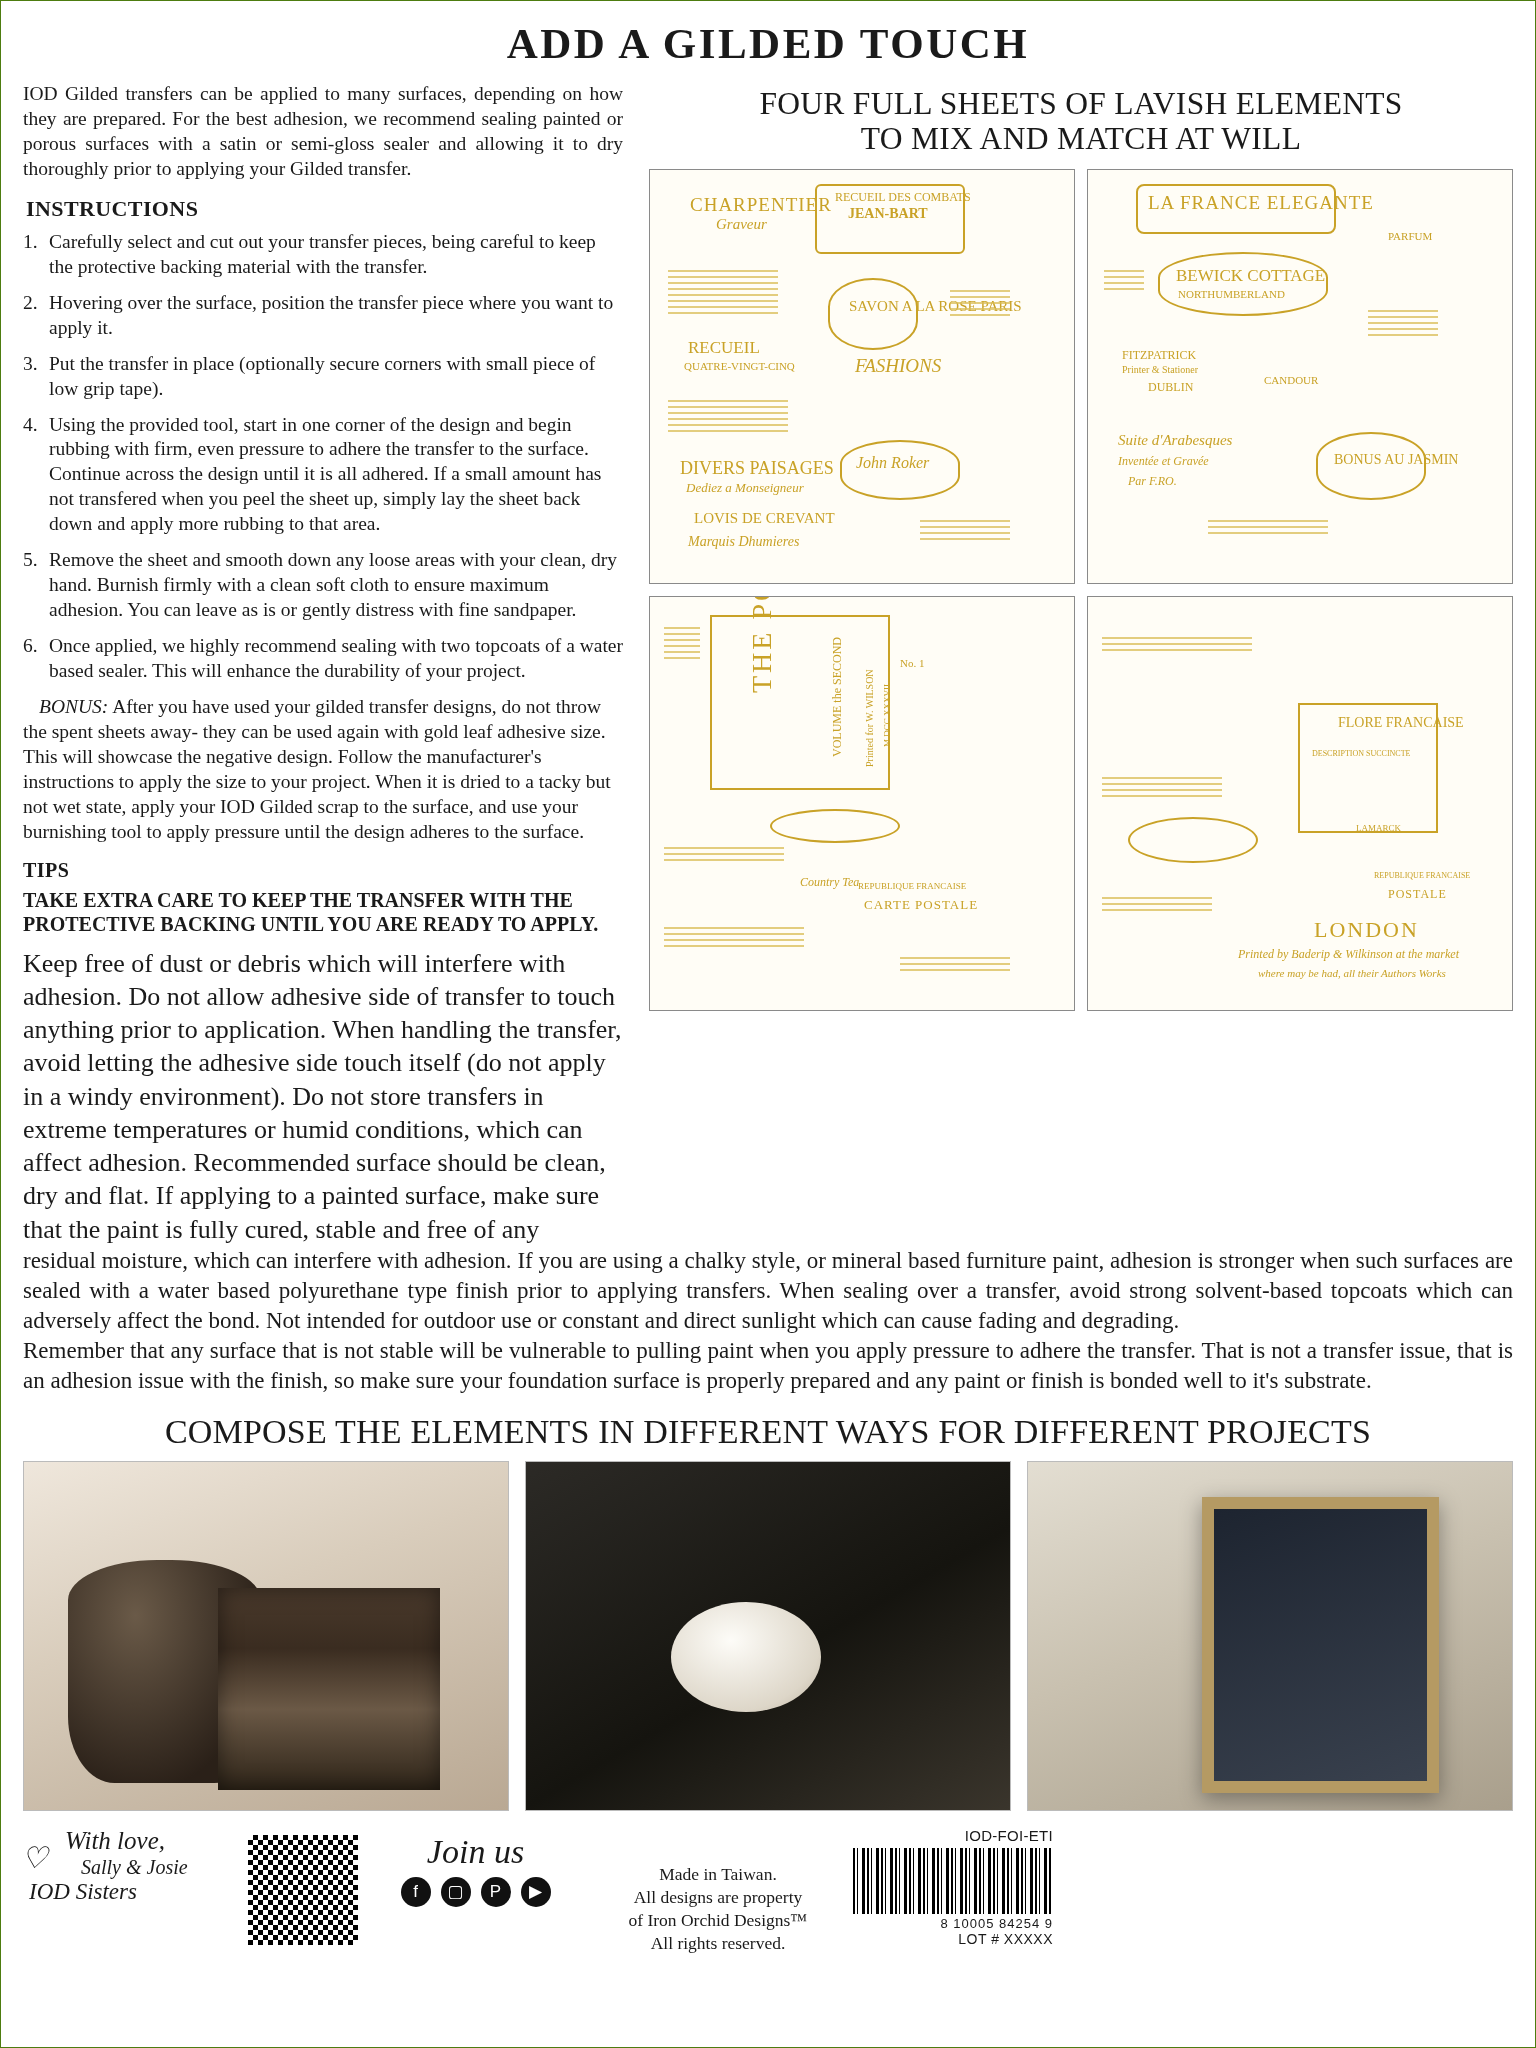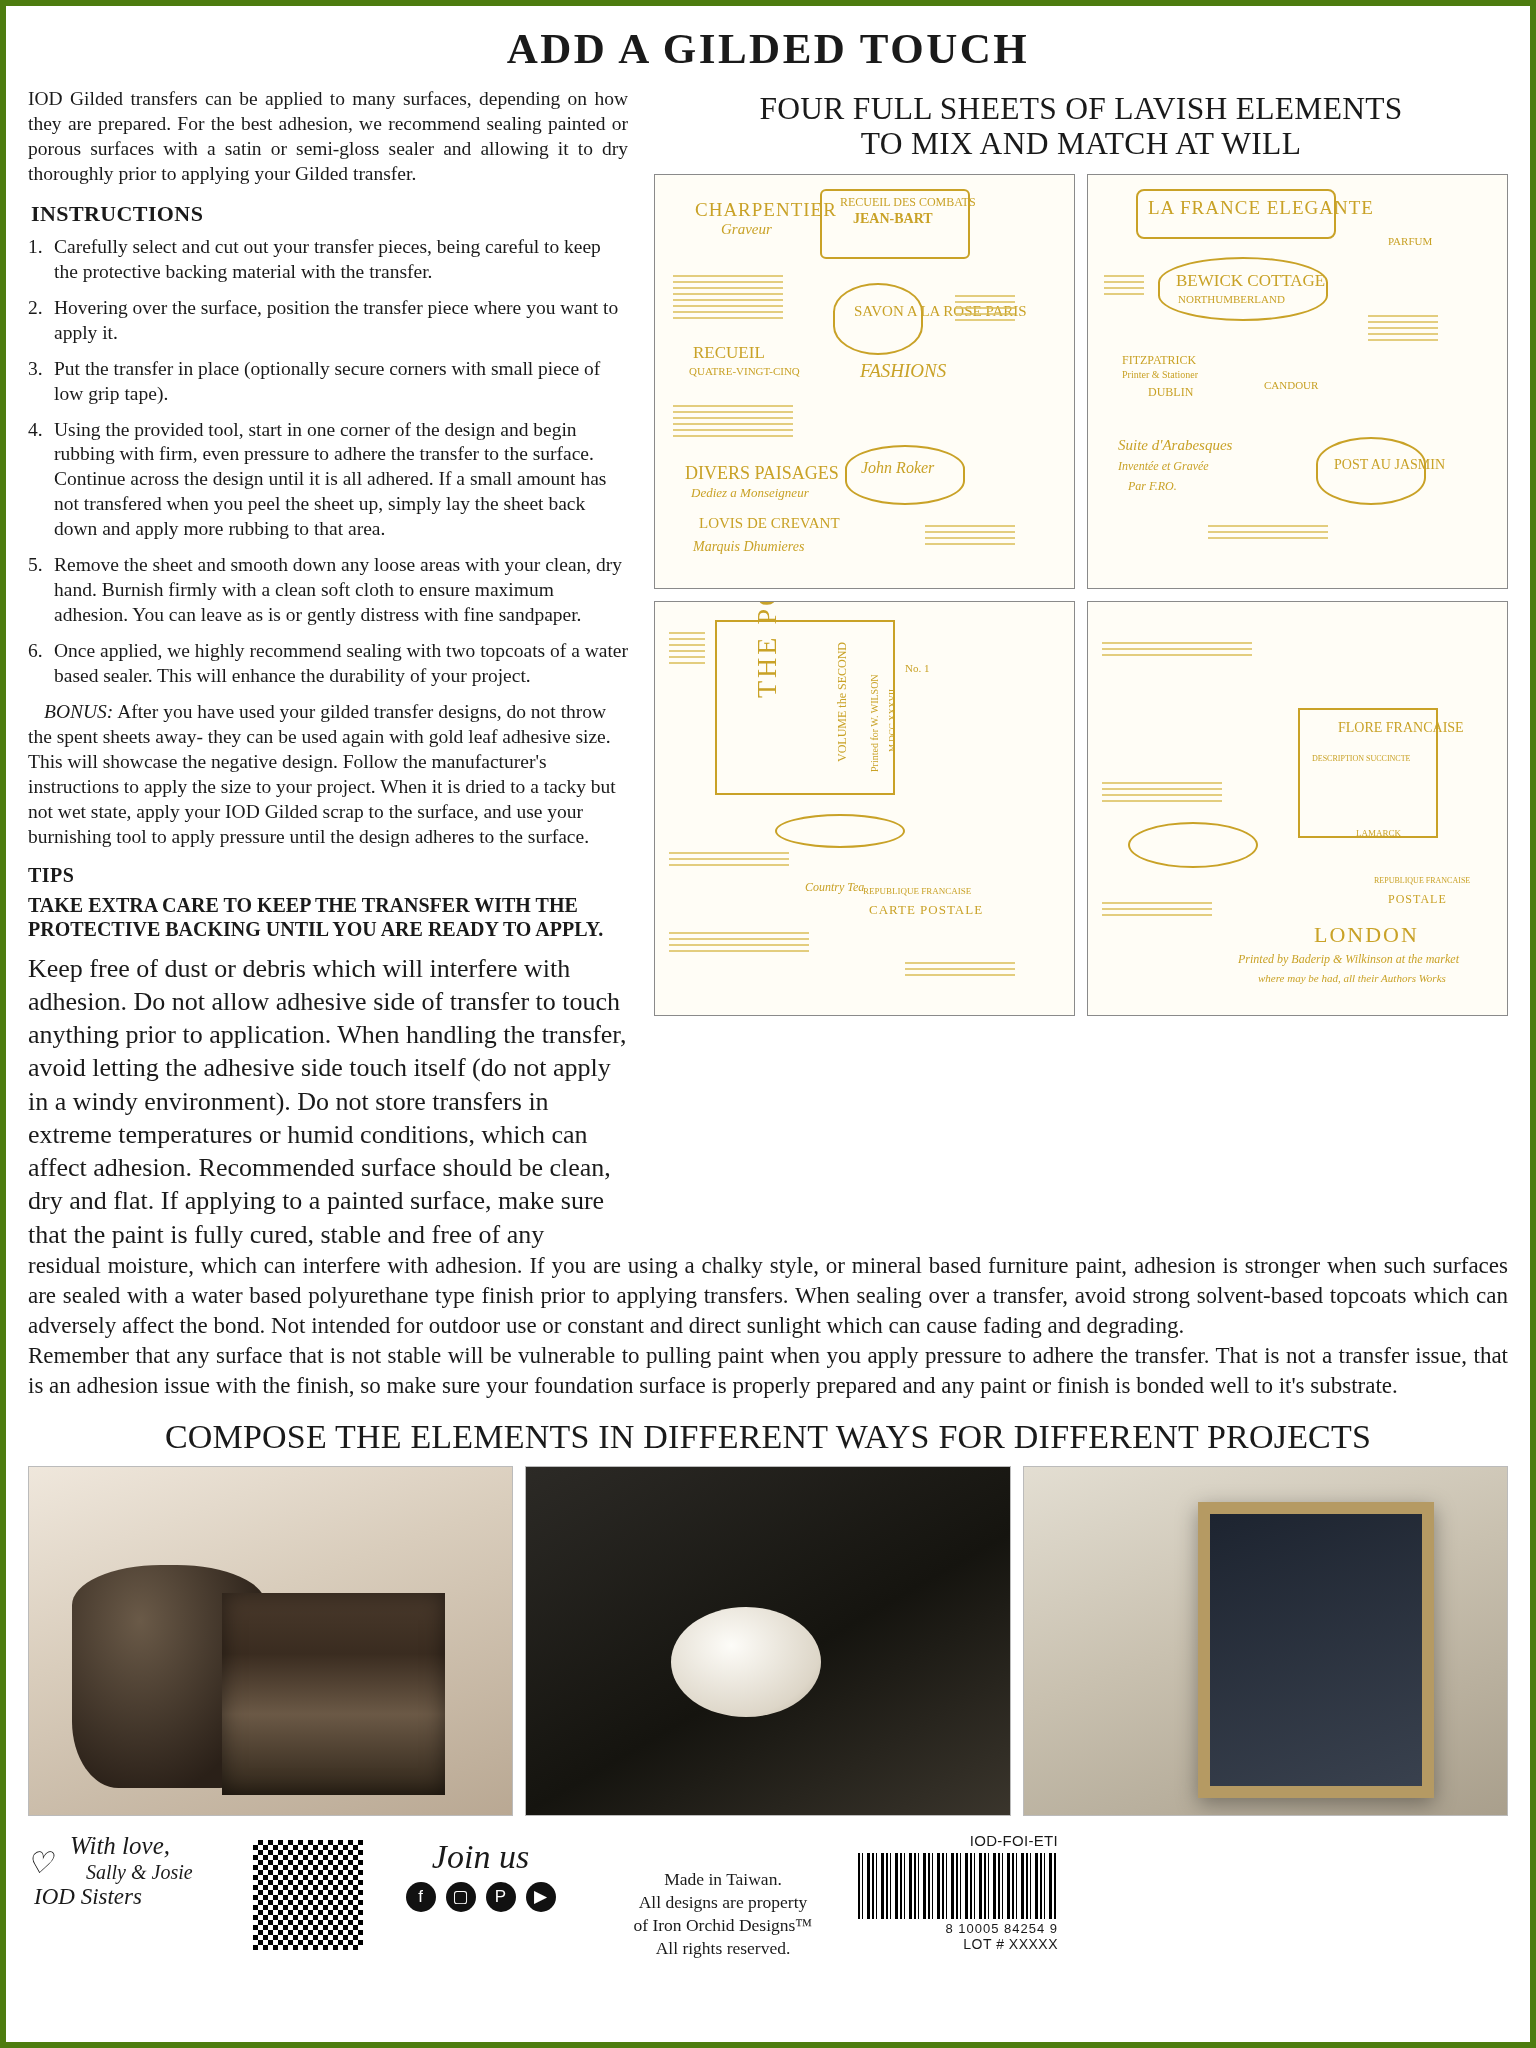--- a/index.html
+++ b/index.html
@@ -7,21 +7,21 @@
     margin: 0; padding: 0;
     width: 1536px; height: 2048px;
     background: #ffffff;
     font-family: "Liberation Serif", serif;
     color: #1a1a1a;
   }
   .page {
     position: relative;
     width: 1536px; height: 2048px;
     background: #fff;
-    border: 6px solid #4d7c0f;
+    border: 1px solid #4d7c0f;
     padding: 10px 22px 0 22px;
   }
   
   .title {
     text-align: center;
     font-size: 43px;
     letter-spacing: 2.5px;
     font-weight: bold;
     font-family: "Liberation Serif", serif;
     margin: 8px 0 14px 0;
@@ -363,21 +363,21 @@
           <div class="frame-box" style="left:48px;top:14px;width:200px;height:50px;border-radius:8px;"></div>
           <div class="orn" style="left:88px;top:96px;font-size:17px;">BEWICK COTTAGE</div>
           <div class="orn" style="left:90px;top:118px;font-size:11px;">NORTHUMBERLAND</div>
           <div class="frame-box" style="left:70px;top:82px;width:170px;height:64px;"></div>
           <div class="orn" style="left:34px;top:178px;font-size:12px;">FITZPATRICK</div>
           <div class="orn" style="left:34px;top:194px;font-size:10px;">Printer &amp; Stationer</div>
           <div class="orn" style="left:60px;top:210px;font-size:12px;">DUBLIN</div>
           <div class="orn script" style="left:30px;top:262px;font-size:15px;">Suite d'Arabesques</div>
           <div class="orn script" style="left:30px;top:284px;font-size:12px;">Inventée et Gravée</div>
           <div class="orn script" style="left:40px;top:304px;font-size:12px;">Par F.RO.</div>
-          <div class="orn" style="left:246px;top:282px;font-size:14px;">POST AU JASMIN</div>
+          <div class="orn" style="left:246px;top:282px;font-size:14px;">BONUS AU JASMIN</div>
           <div class="frame-box" style="left:228px;top:262px;width:110px;height:68px;"></div>
           <div class="orn" style="left:176px;top:204px;font-size:11px;">CANDOUR</div>
           <div class="orn" style="left:300px;top:60px;font-size:11px;">PARFUM</div>
           <div class="tiny-lines" style="left:16px;top:100px;width:40px;">
             <span></span>
               <span></span>
               <span></span>
               <span></span>
           </div>
           <div class="tiny-lines" style="left:280px;top:140px;width:70px;">

